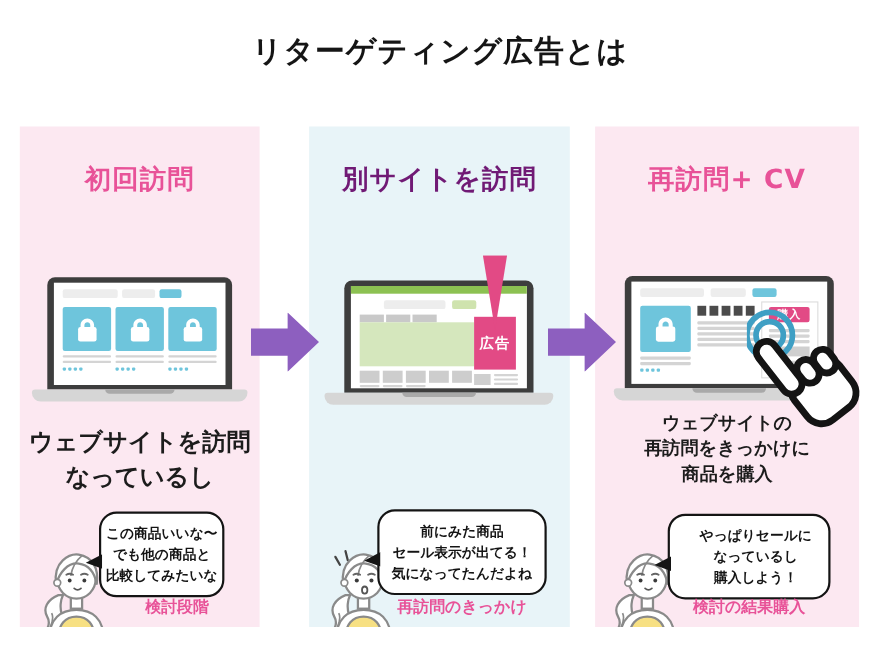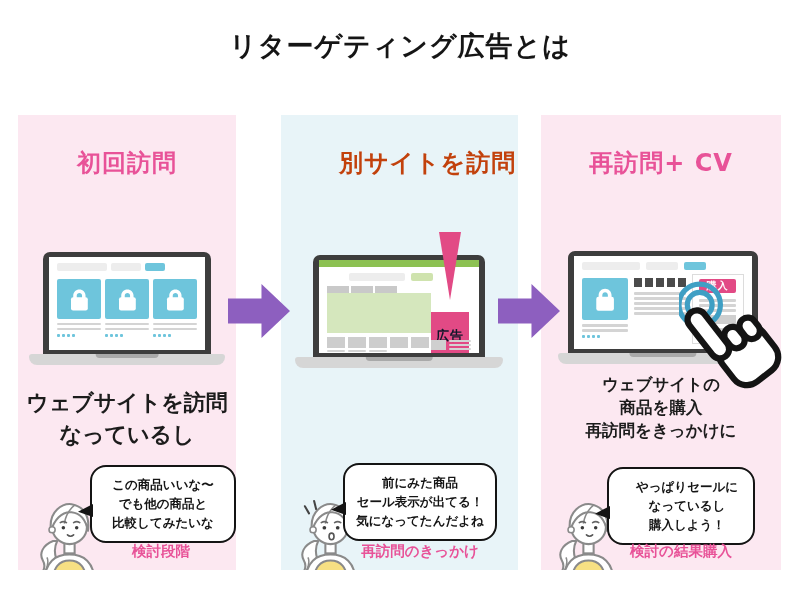--- a/index.html
+++ b/index.html
@@ -9,21 +9,21 @@
          font-size:27px;font-weight:700;color:#151515;letter-spacing:1px;}
   .panel{position:absolute;top:115px;height:455px;}
   .panel.pink{background:#fce8f1;}
   .panel.blue{background:#e8f4f8;}
   #panel1{left:18px;width:218px;}
   #panel2{left:281px;width:237px;}
   #panel3{left:541px;width:240px;}
   .heading{position:absolute;top:32px;left:0;width:100%;text-align:center;
            font-size:24px;font-weight:700;letter-spacing:1px;}
   .heading.pk{color:#e85298;}
-  .heading.bl{color:#c2410c;margin-left:28px;}
+  .heading.bl{color:#701a75;}
 
   
   .laptop{position:absolute;z-index:1;}
   .screen{background:#3d3d3d;border-radius:7px 7px 0 0;padding:5px 6px 4px;
           box-sizing:border-box;margin:0 auto;}
   .display{background:#fff;width:100%;height:100%;position:relative;overflow:hidden;}
   .base{width:100%;height:11px;background:#d6d6d6;border-radius:3px 3px 8px 8px;position:relative;}
   .base::after{content:"";position:absolute;left:50%;top:0;transform:translateX(-50%);
                width:32%;height:4px;background:#a9a9a9;border-radius:0 0 4px 4px;}
   .el{position:absolute;}
@@ -43,22 +43,22 @@
   .stage{position:absolute;bottom:9px;text-align:center;font-size:14.5px;font-weight:700;
          color:#e85298;z-index:5;}
   .desc{position:absolute;left:0;width:100%;text-align:center;font-weight:700;color:#1c1c1c;}
 
   
   .callout{position:absolute;left:40px;top:88px;width:176px;height:31px;background:#fff;
            border:3px solid #e24a85;border-radius:20px;text-align:center;font-size:14.5px;
            font-weight:700;line-height:31px;z-index:3;color:#141414;box-sizing:border-box;}
   .pointer{position:absolute;left:158px;top:117px;width:22px;height:68px;background:#e24a85;
            clip-path:polygon(0 0,100% 0,50% 100%);z-index:2;}
-  .adbox{background:#e24a85;color:#0f172a;font-weight:700;font-size:13px;display:flex;
-         align-items:center;justify-content:center;letter-spacing:1px;margin-top:24px;}
+  .adbox{background:#e24a85;color:#ffffff;font-weight:700;font-size:13px;display:flex;
+         align-items:center;justify-content:center;letter-spacing:1px;}
   .buybtn{background:#e24a85;color:#fff;font-weight:700;font-size:10px;display:flex;
           align-items:center;justify-content:center;border-radius:2px;letter-spacing:1px;}
 
   .arrow{position:absolute;width:62px;height:54px;background:#8d5fbf;z-index:4;
          clip-path:polygon(0 27%,54% 27%,54% 0,100% 50%,54% 100%,54% 73%,0 73%);}
   .woman-wrap{position:absolute;bottom:0;width:78px;height:72px;overflow:hidden;z-index:2;}
   .woman{display:block;width:78px;height:82px;}
   .hand{position:absolute;z-index:6;}
 </style>
 </head>
@@ -121,21 +121,21 @@
         </div>
       </div>
       <div class="base"></div>
     </div>
 
     <div class="desc" style="top:272px;font-size:22px;line-height:1.45;">
       <span style="display:block">ウェブサイトを訪問</span>
       <span style="display:block">なっているし</span>
     </div>
 
-    <div class="bubble" style="left:72px;top:350px;width:146px;">
+    <div class="bubble" style="left:72px;top:350px;width:114px;">
       <span style="display:block">この商品いいな〜</span>
       <span style="display:block">でも他の商品と</span>
       <span style="display:block">比較してみたいな</span>
     </div>
 
     <div class="woman-wrap" style="left:12px;">
       <svg class="woman" viewBox="0 0 75 80">
         <path d="M22 42 C12 46 8 54 12 61 C15 66 13 71 10 75 C8 78 10 80 13 80 L26 80 C24 73 28 66 25 59 C23 53 24 46 26 42 Z" fill="#fff" stroke="#8a8a8a" stroke-width="2" stroke-linejoin="round"></path>
         <path d="M16 58 C18 62 16 68 14 72" fill="none" stroke="#8a8a8a" stroke-width="1.5"></path>
         <rect x="33" y="43" width="10" height="11" fill="#fff" stroke="#8a8a8a" stroke-width="2"></rect>
@@ -270,22 +270,22 @@
       <g transform="translate(12 4) rotate(-38 56 66)" fill="#fff" stroke="#141414" stroke-width="6" stroke-linejoin="round">
         <rect x="26" y="46" width="50" height="50" rx="16"></rect>
         <rect x="24" y="4" width="18" height="54" rx="9"></rect>
         <rect x="43" y="38" width="16" height="22" rx="8"></rect>
         <rect x="60" y="40" width="16" height="22" rx="8"></rect>
       </g>
     </svg>
 
     <div class="desc" style="top:258px;font-size:16.5px;line-height:1.4;">
       <span style="display:block">ウェブサイトの</span>
+      <span style="display:block">再訪問をきっかけに</span>
       <span style="display:block">商品を購入</span>
-      <span style="display:block">再訪問をきっかけに</span>
     </div>
 
     <div class="bubble" style="left:66px;top:352px;width:148px;padding-left:16px;">
       <span style="display:block">やっぱりセールに</span>
       <span style="display:block">なっているし</span>
       <span style="display:block">購入しよう！</span>
     </div>
 
     <div class="woman-wrap" style="left:8px;">
       <svg class="woman" viewBox="0 0 75 80">

